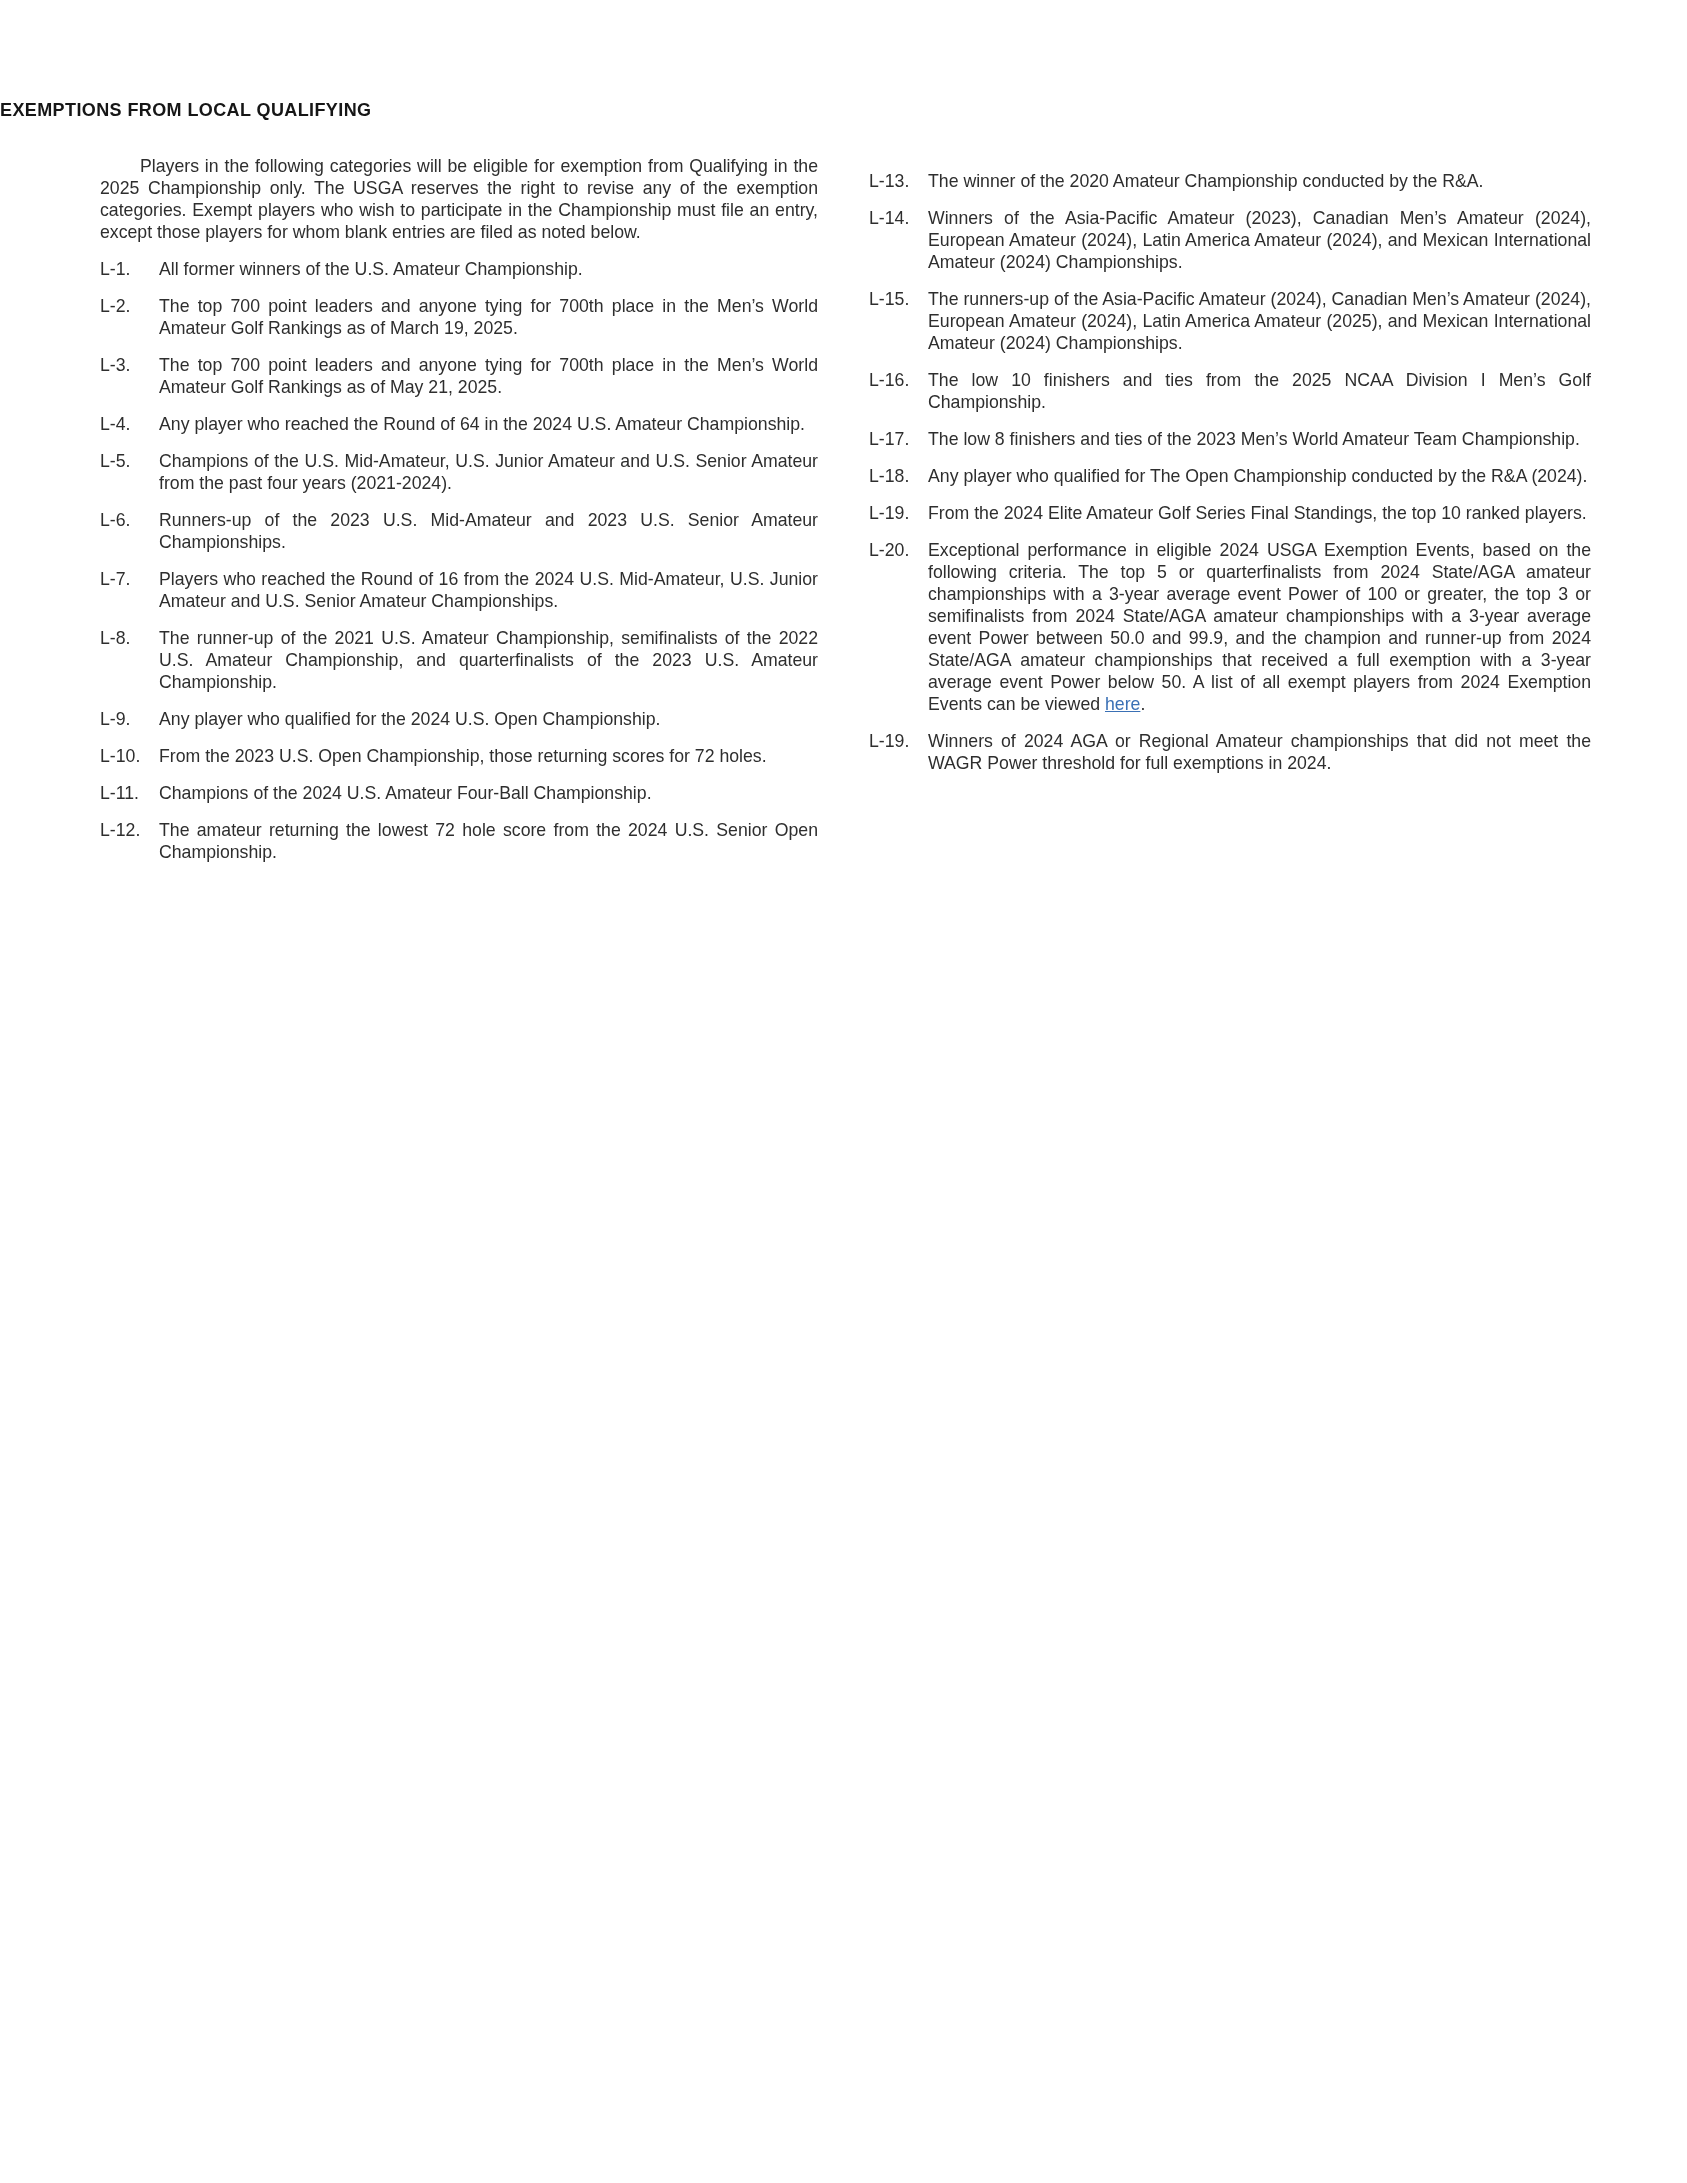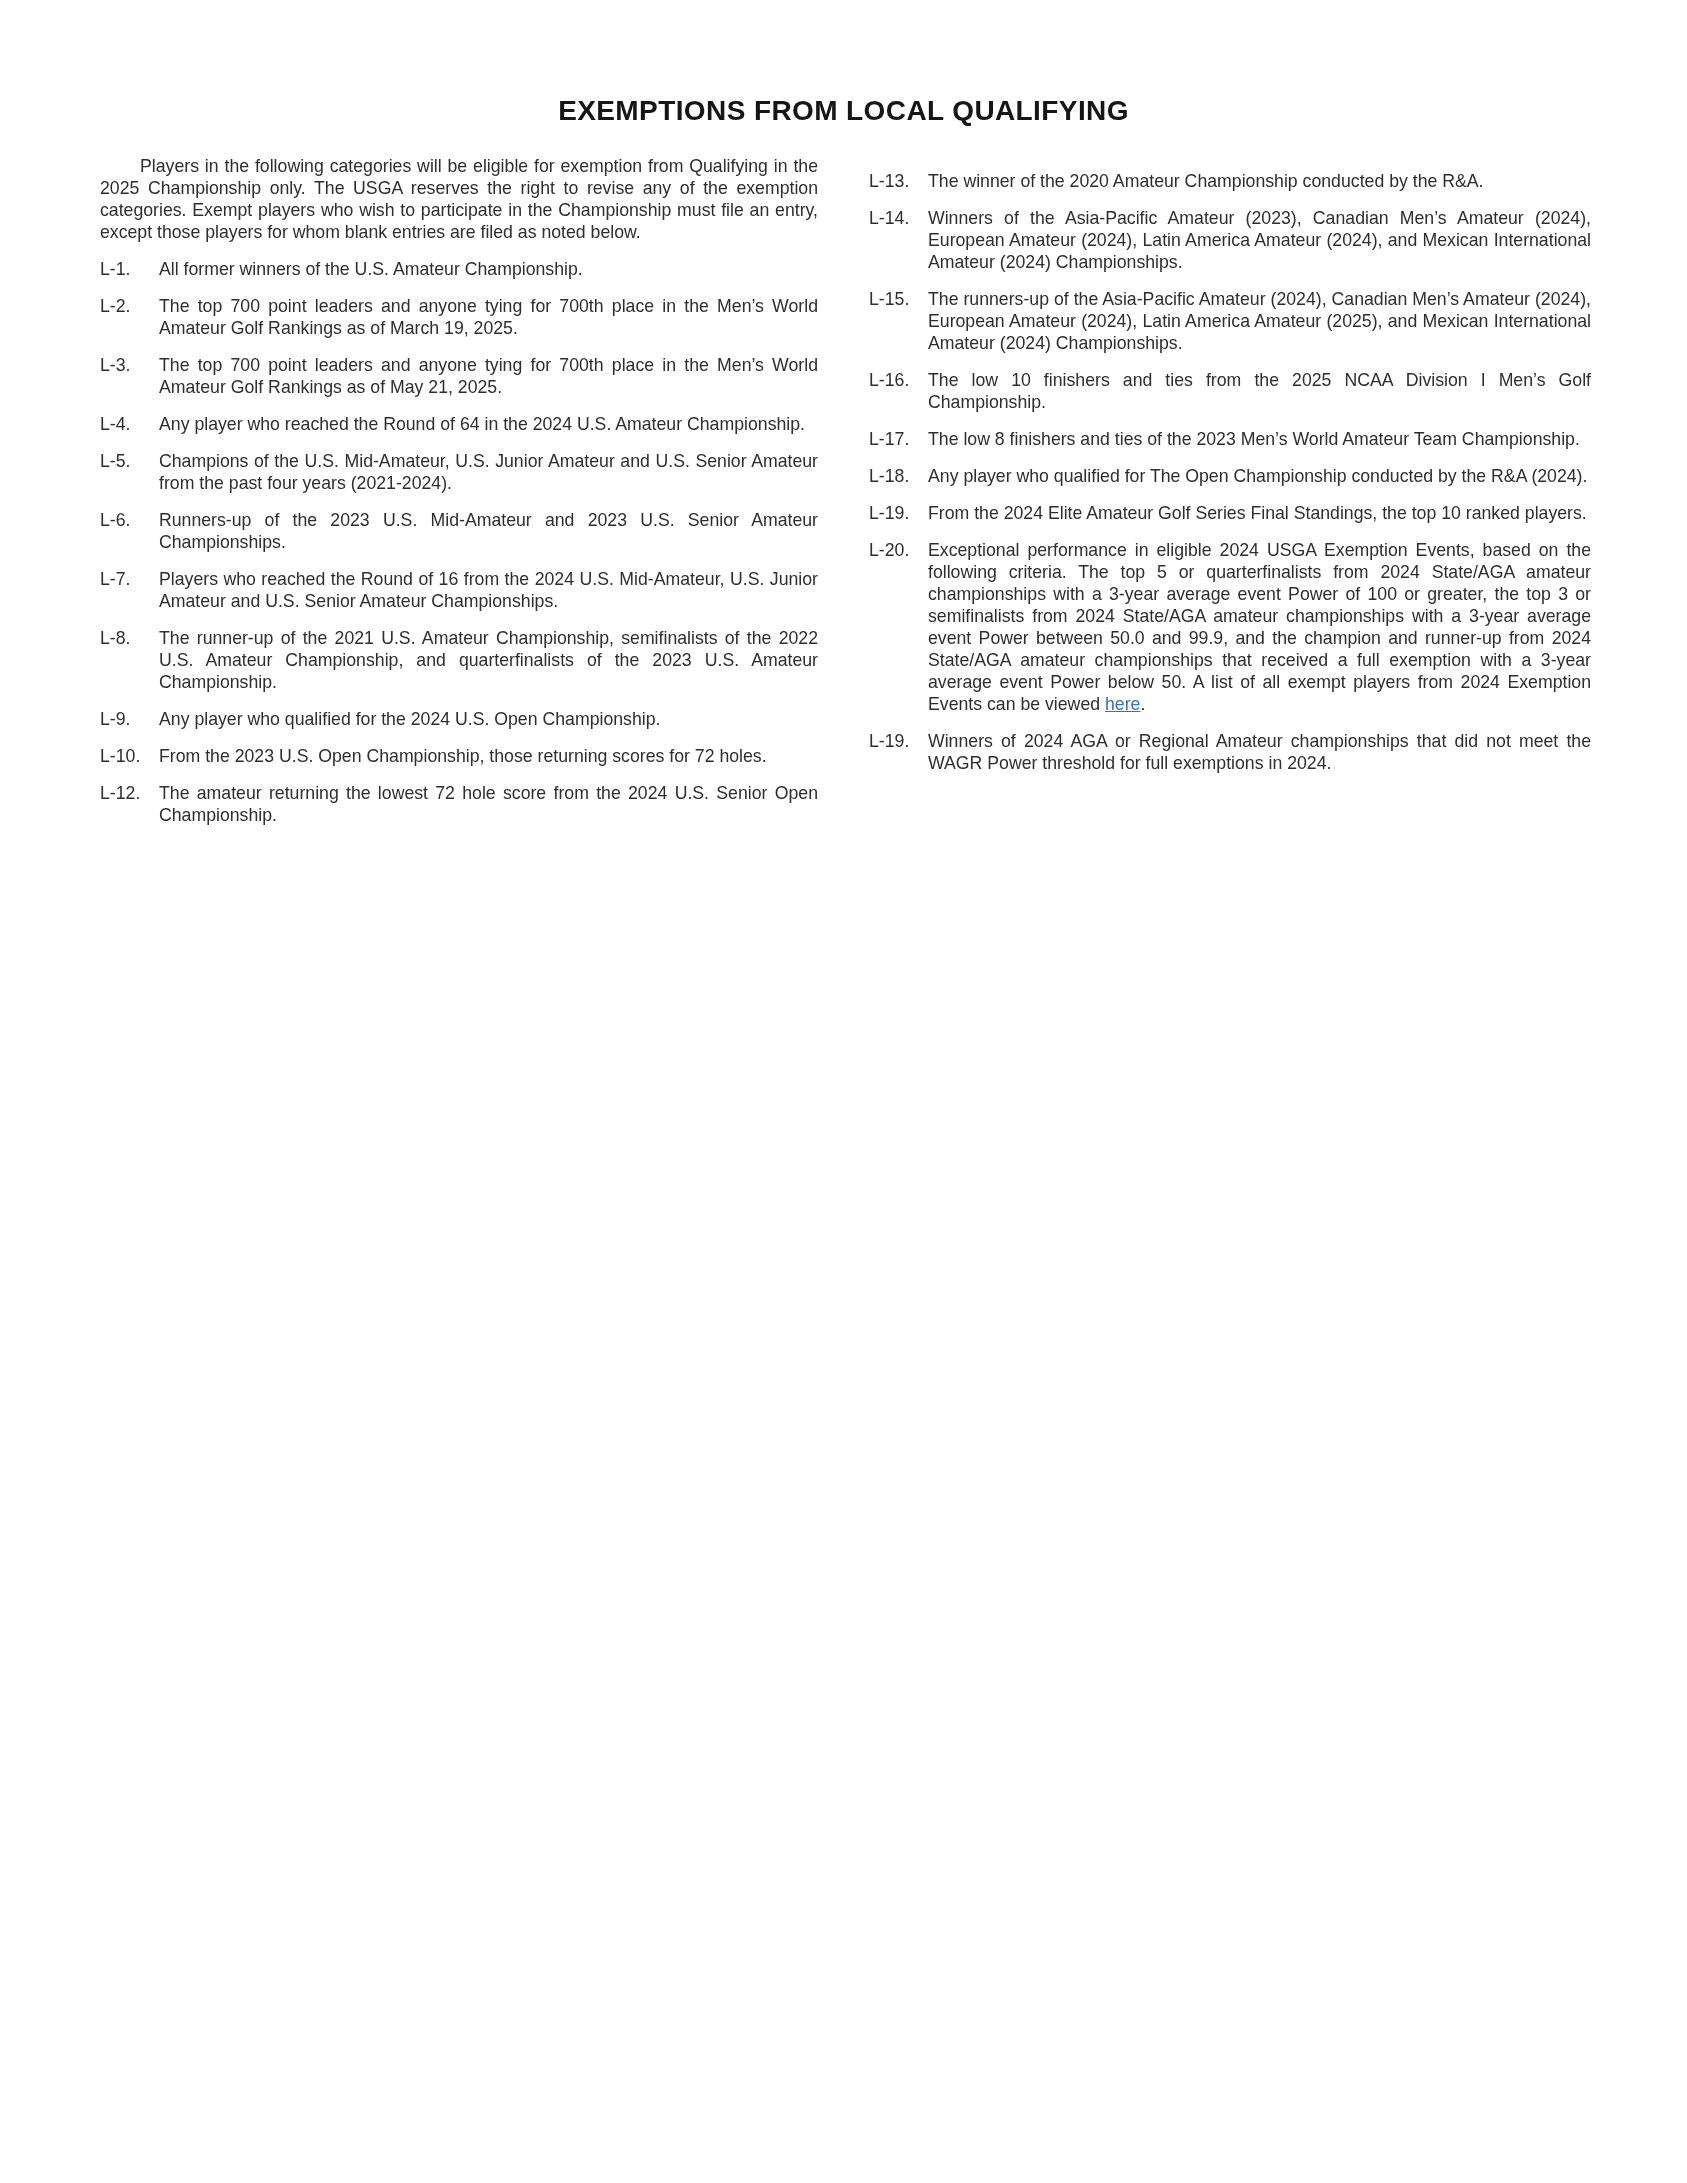--- a/index.html
+++ b/index.html
@@ -15,22 +15,22 @@
   .page {
     position: relative;
     width: 1687px;
     height: 2183px;
     background: #ffffff;
     padding-top: 96px;
     color: var(--text-color, #2e2e2e);
   }
 
   .title {
-    text-align: center;
-    font-size: 28px;
+    text-align: left;
+    font-size: 18px;
     line-height: 29px;
     font-weight: bold;
     letter-spacing: 0.4px;
     color: var(--title-color, #161616);
     margin-bottom: 30px;
   }
 
   .cols {
     display: flex;
     padding-left: 100px;
@@ -128,20 +128,24 @@
   <div class="item">
     <span class="num">L-9.</span>
     <span class="txt">Any player who qualified for the 2024 U.S. Open Championship.</span>
   </div>
 
   <div class="item">
     <span class="num">L-10.</span>
     <span class="txt">From the 2023 U.S. Open Championship, those returning scores for 72 holes.</span>
   </div>
 
+  <div class="item">
+    <span class="num">L-11.</span>
+    <span class="txt">Champions of the 2024 U.S. Amateur Four-Ball Championship.</span>
+  </div>
 
   <div class="item">
     <span class="num">L-12.</span>
     <span class="txt">The amateur returning the lowest 72 hole score from the 2024 U.S. Senior Open Championship.</span>
   </div>
 </div>
     </div>
 
     <div class="col right">
       <div class="list" id="right-list">

